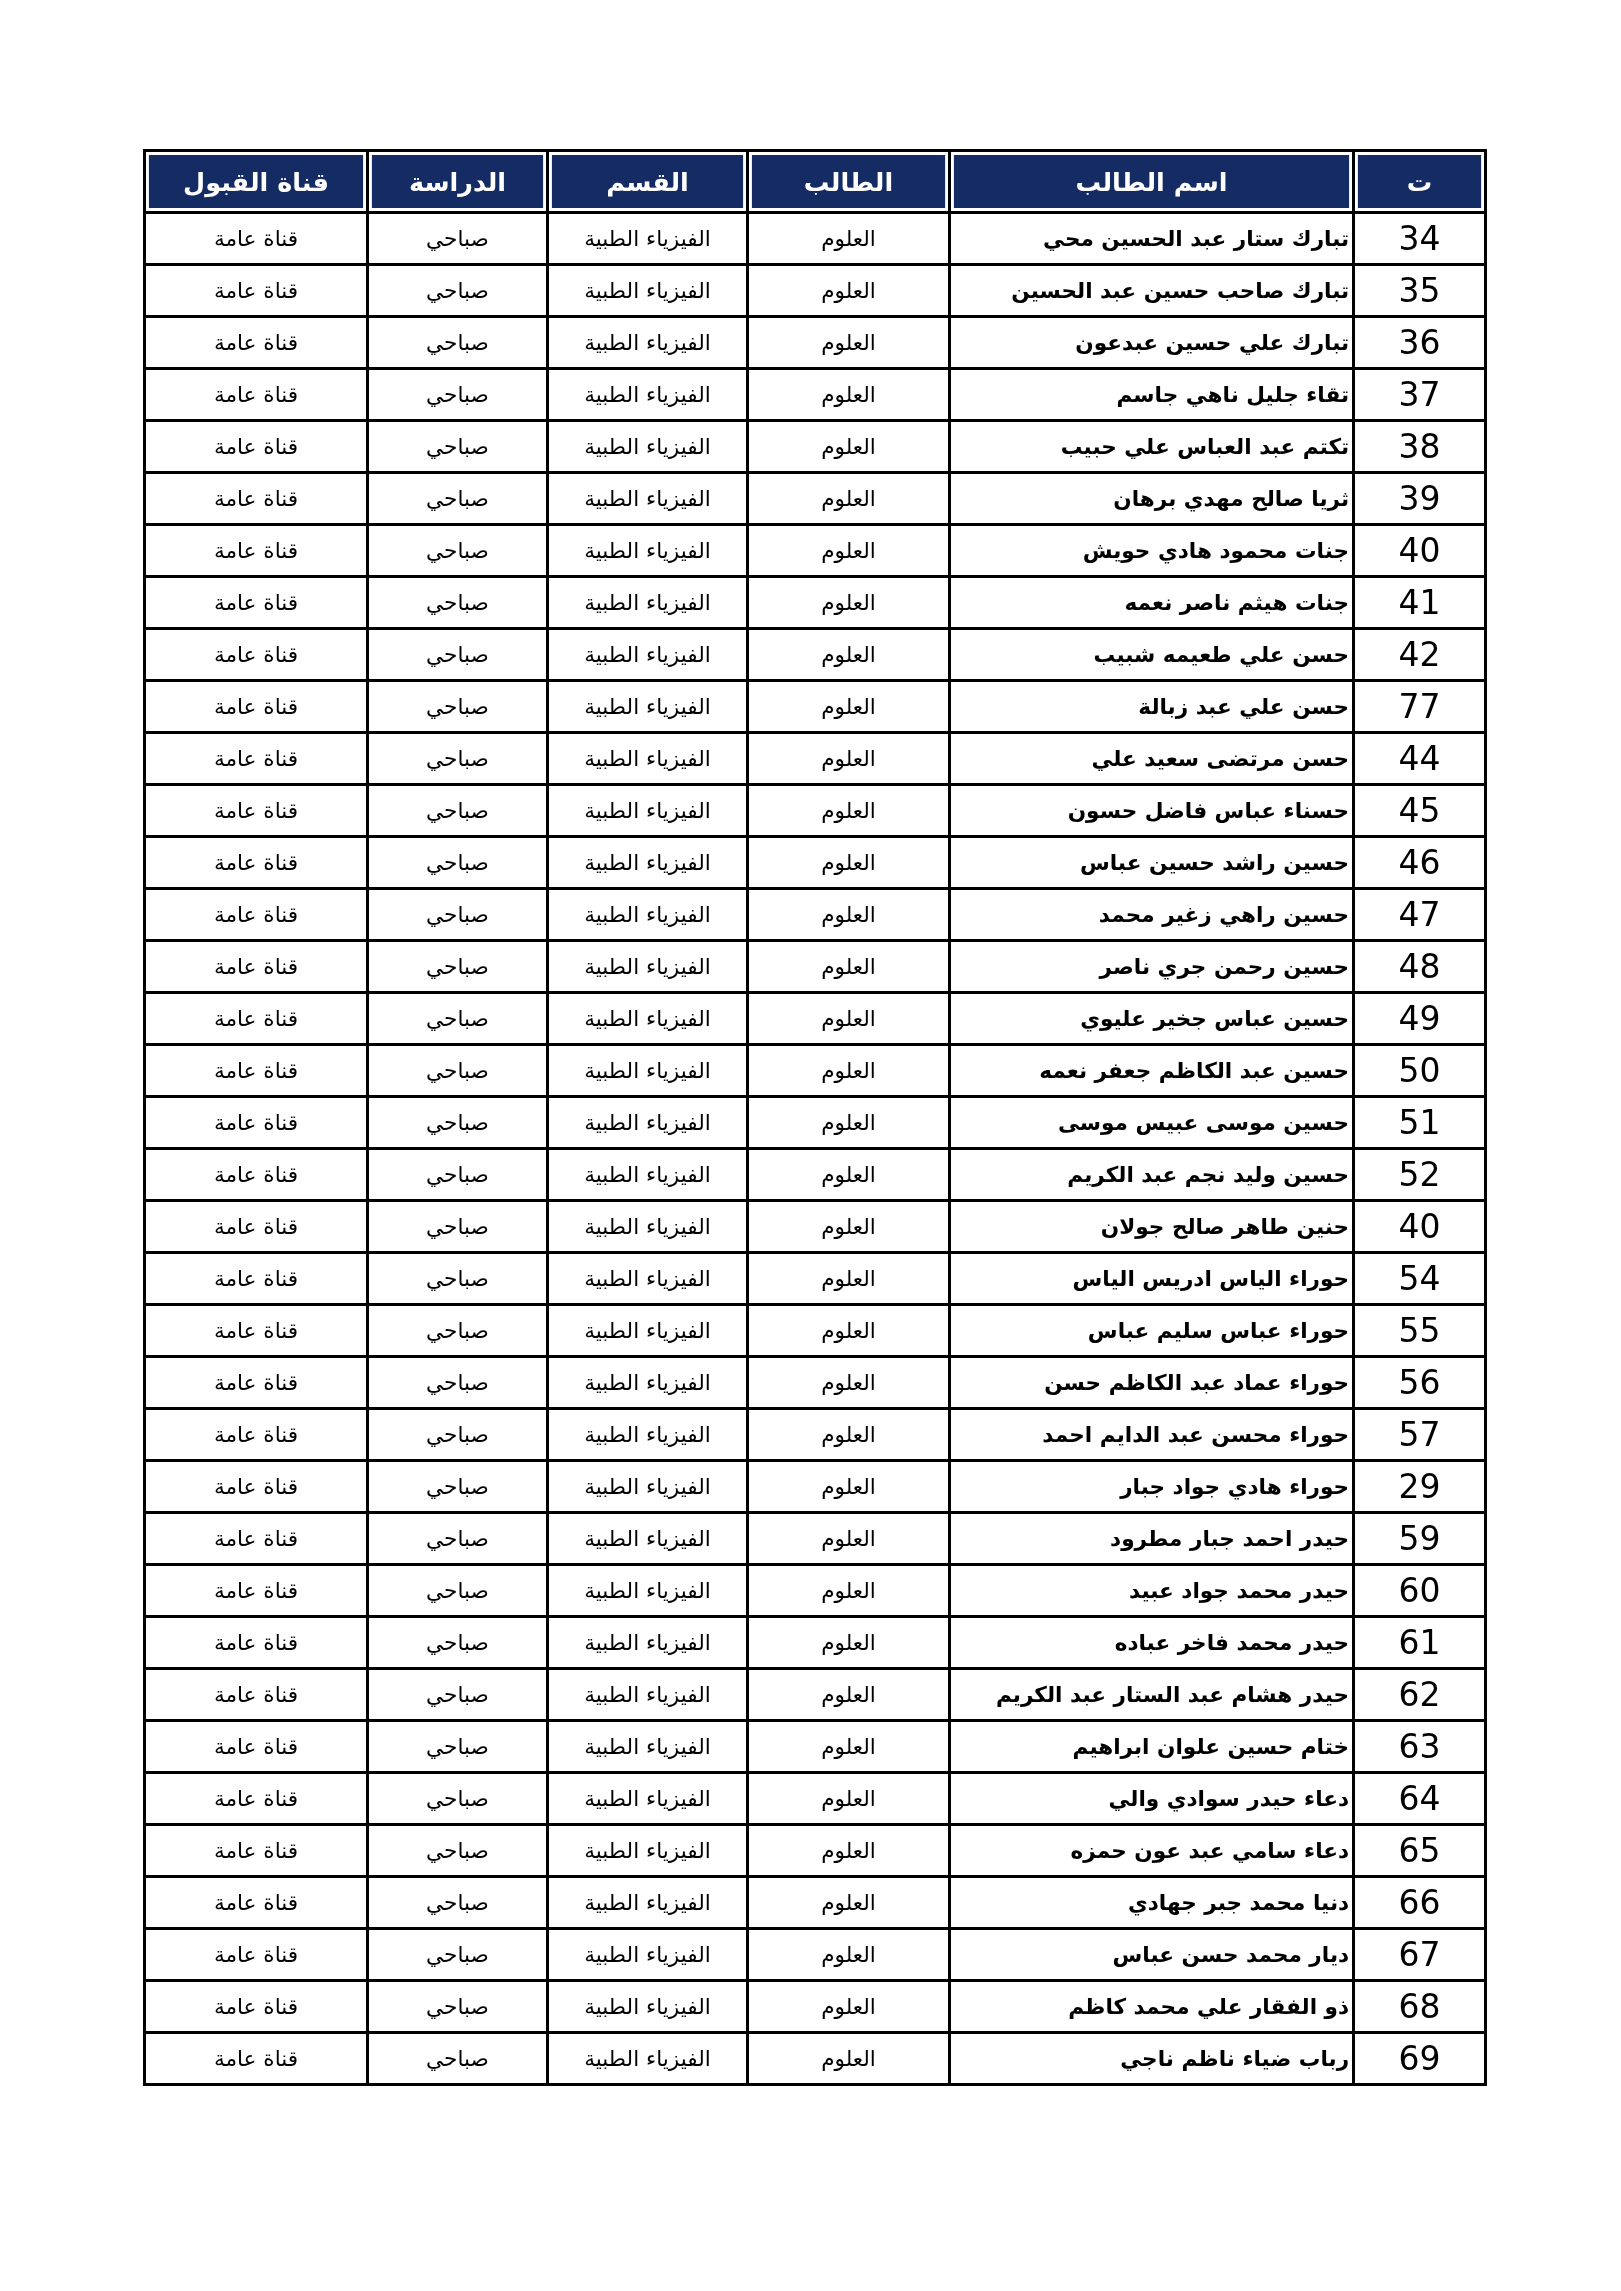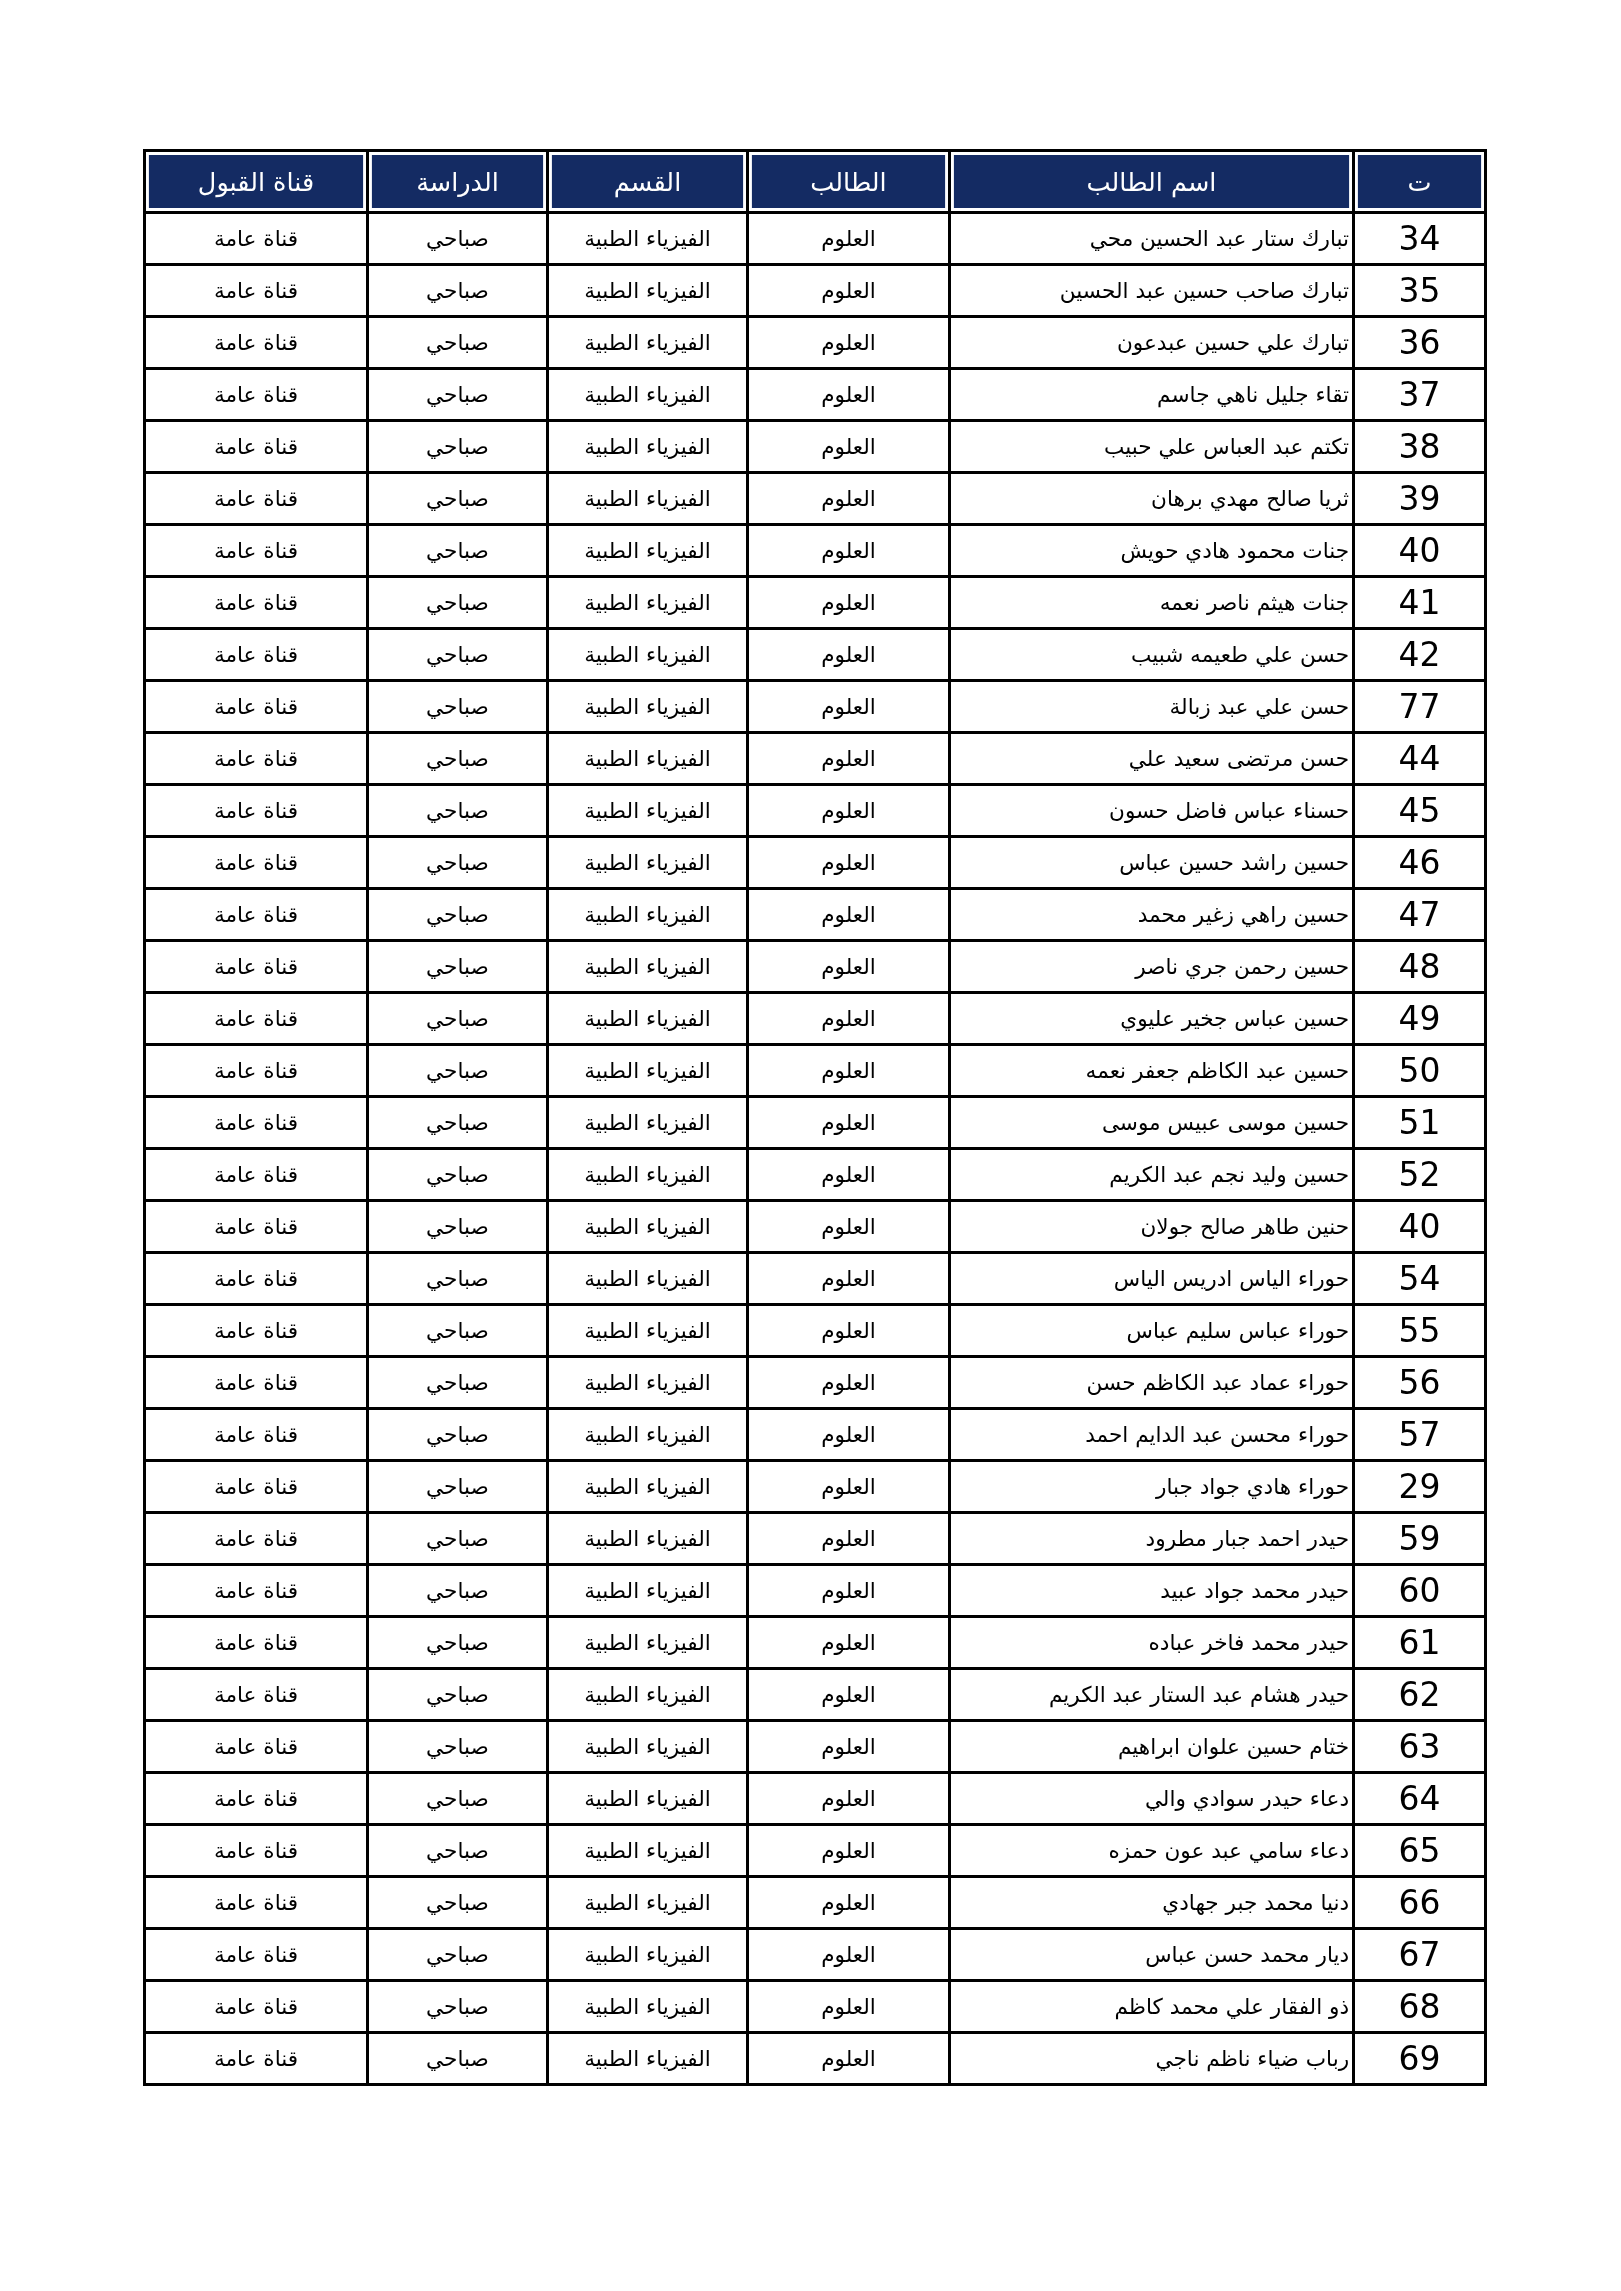--- a/index.html
+++ b/index.html
@@ -30,40 +30,41 @@
     direction: rtl;
   }
   .doc-table th, .doc-table td {
     border: 3.9px solid var(--border-color);
     overflow: hidden;
     white-space: nowrap;
   }
   .doc-table th {
     background: var(--header-bg);
     color: var(--header-text);
-    font-weight: normal;
+    font-weight: bold;
     font-size: 25.5px;
     text-align: center;
     height: 57px;
     box-shadow: inset 0 0 0 2.9px #ffffff;
   }
   .doc-table td {
     background: var(--cell-bg);
     color: var(--cell-text);
     font-size: 21.6px;
     text-align: center;
     height: 49px;
     padding: 0 2px;
   }
   .doc-table td.col-id {
     font-size: 33px;
   }
   .doc-table td.col-name {
     text-align: right;
     padding: 0 2.9px 0 7.8px;
+    font-weight: bold;
   }
   col.c-id      { width: 132px; }
   col.c-name    { width: 404px; }
   col.c-college { width: 202px; }
   col.c-dept    { width: 200px; }
   col.c-study   { width: 180px; }
   col.c-channel { width: 223px; }
 </style>
 </head>
 <body>

